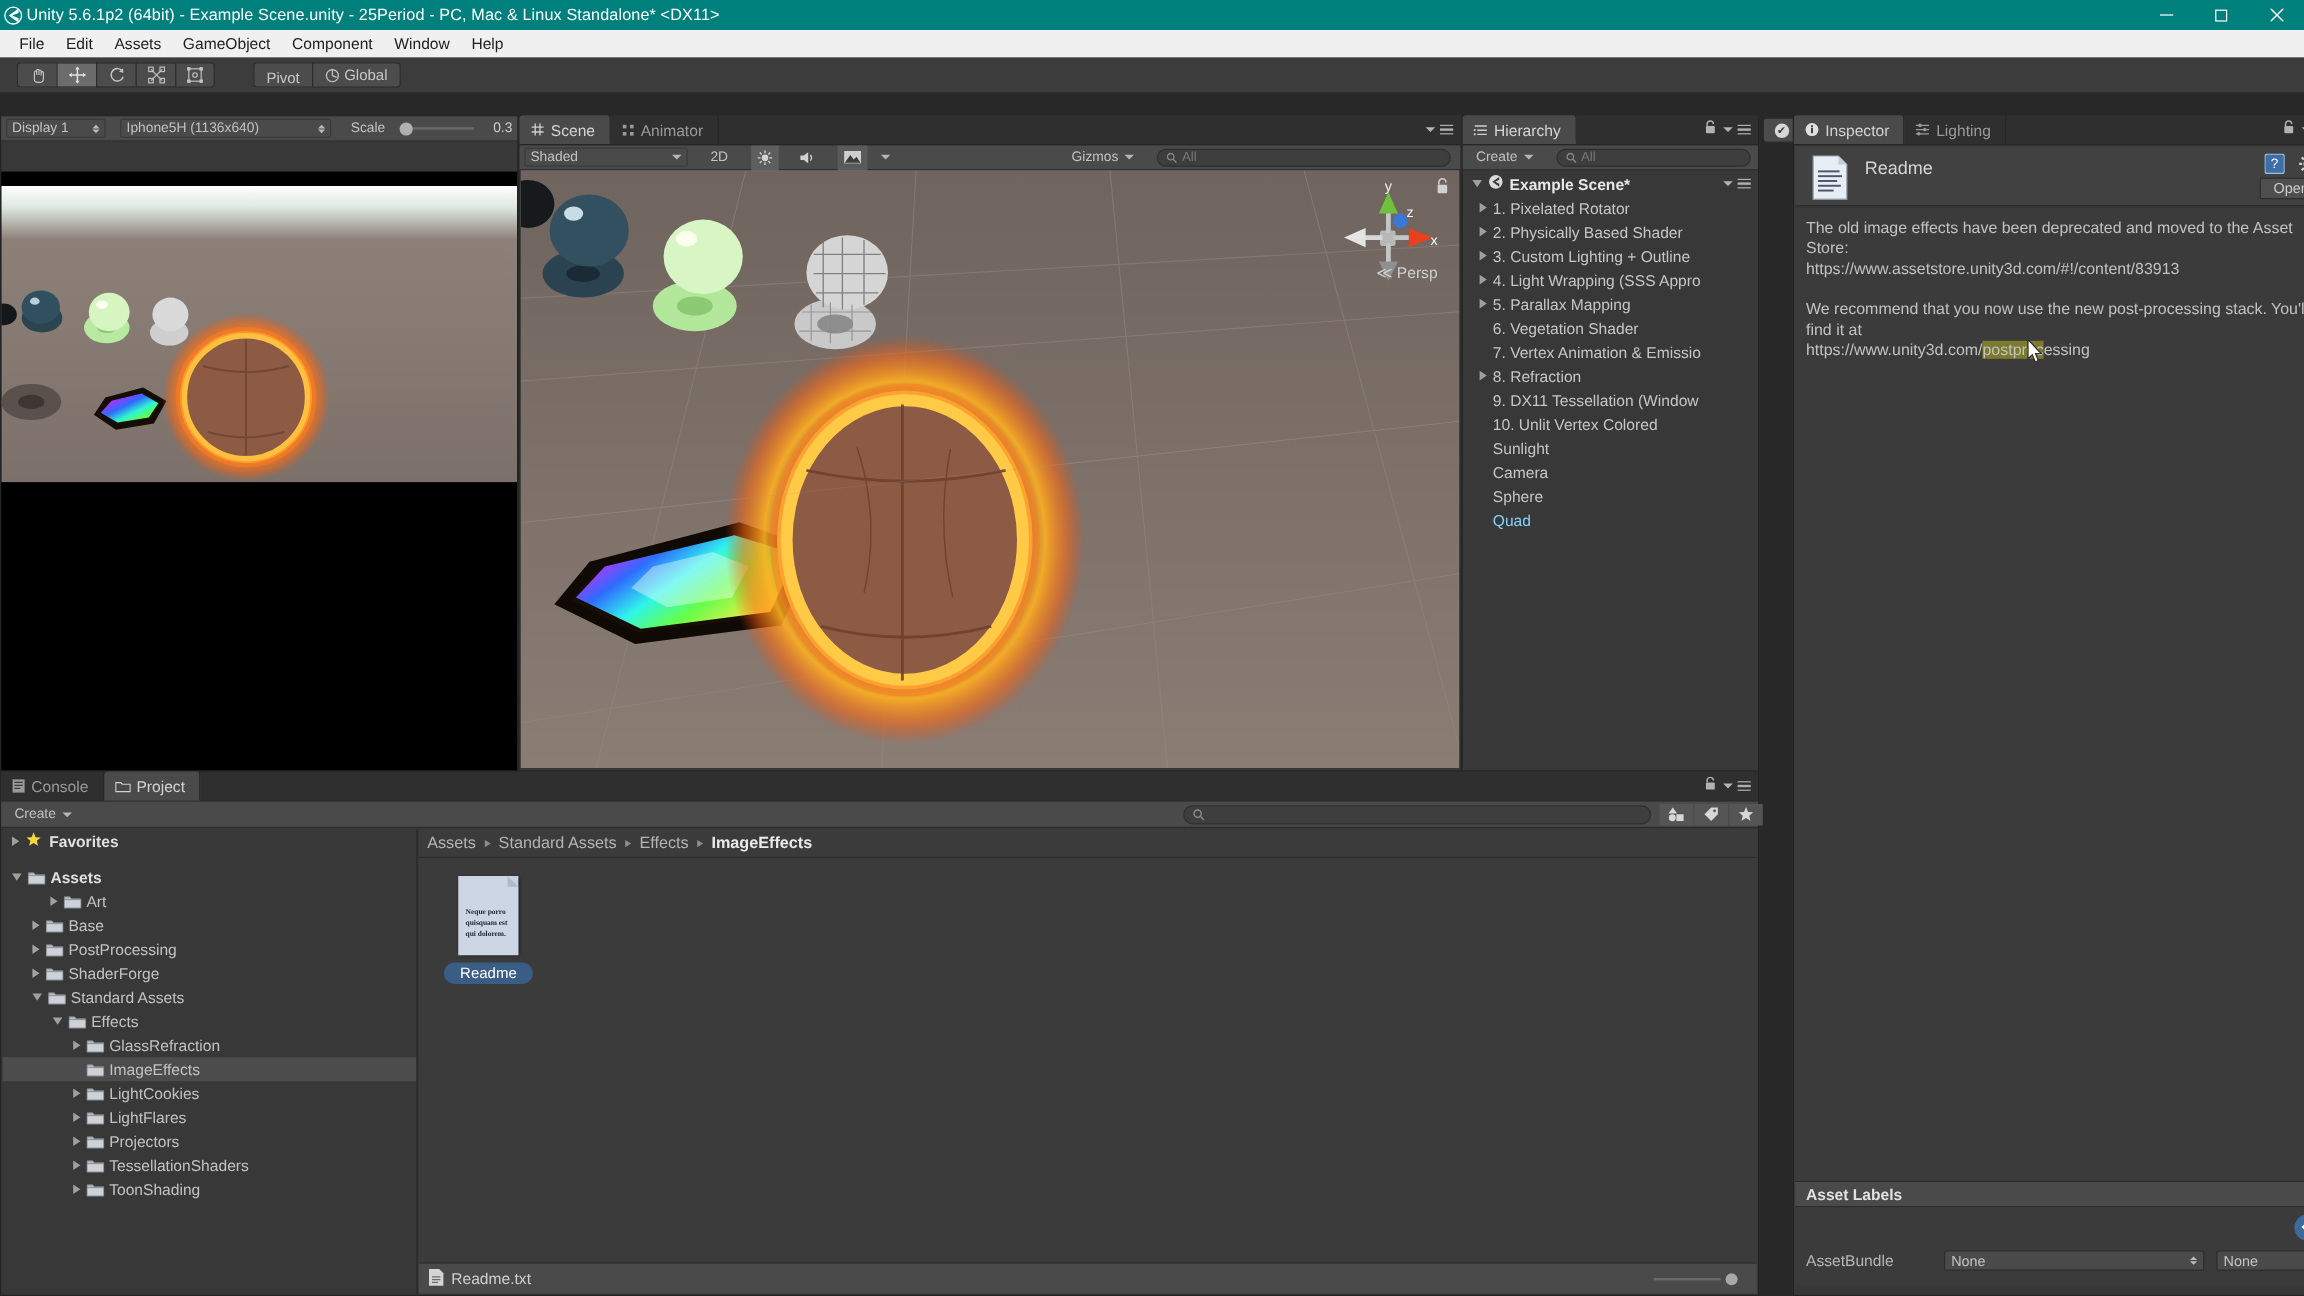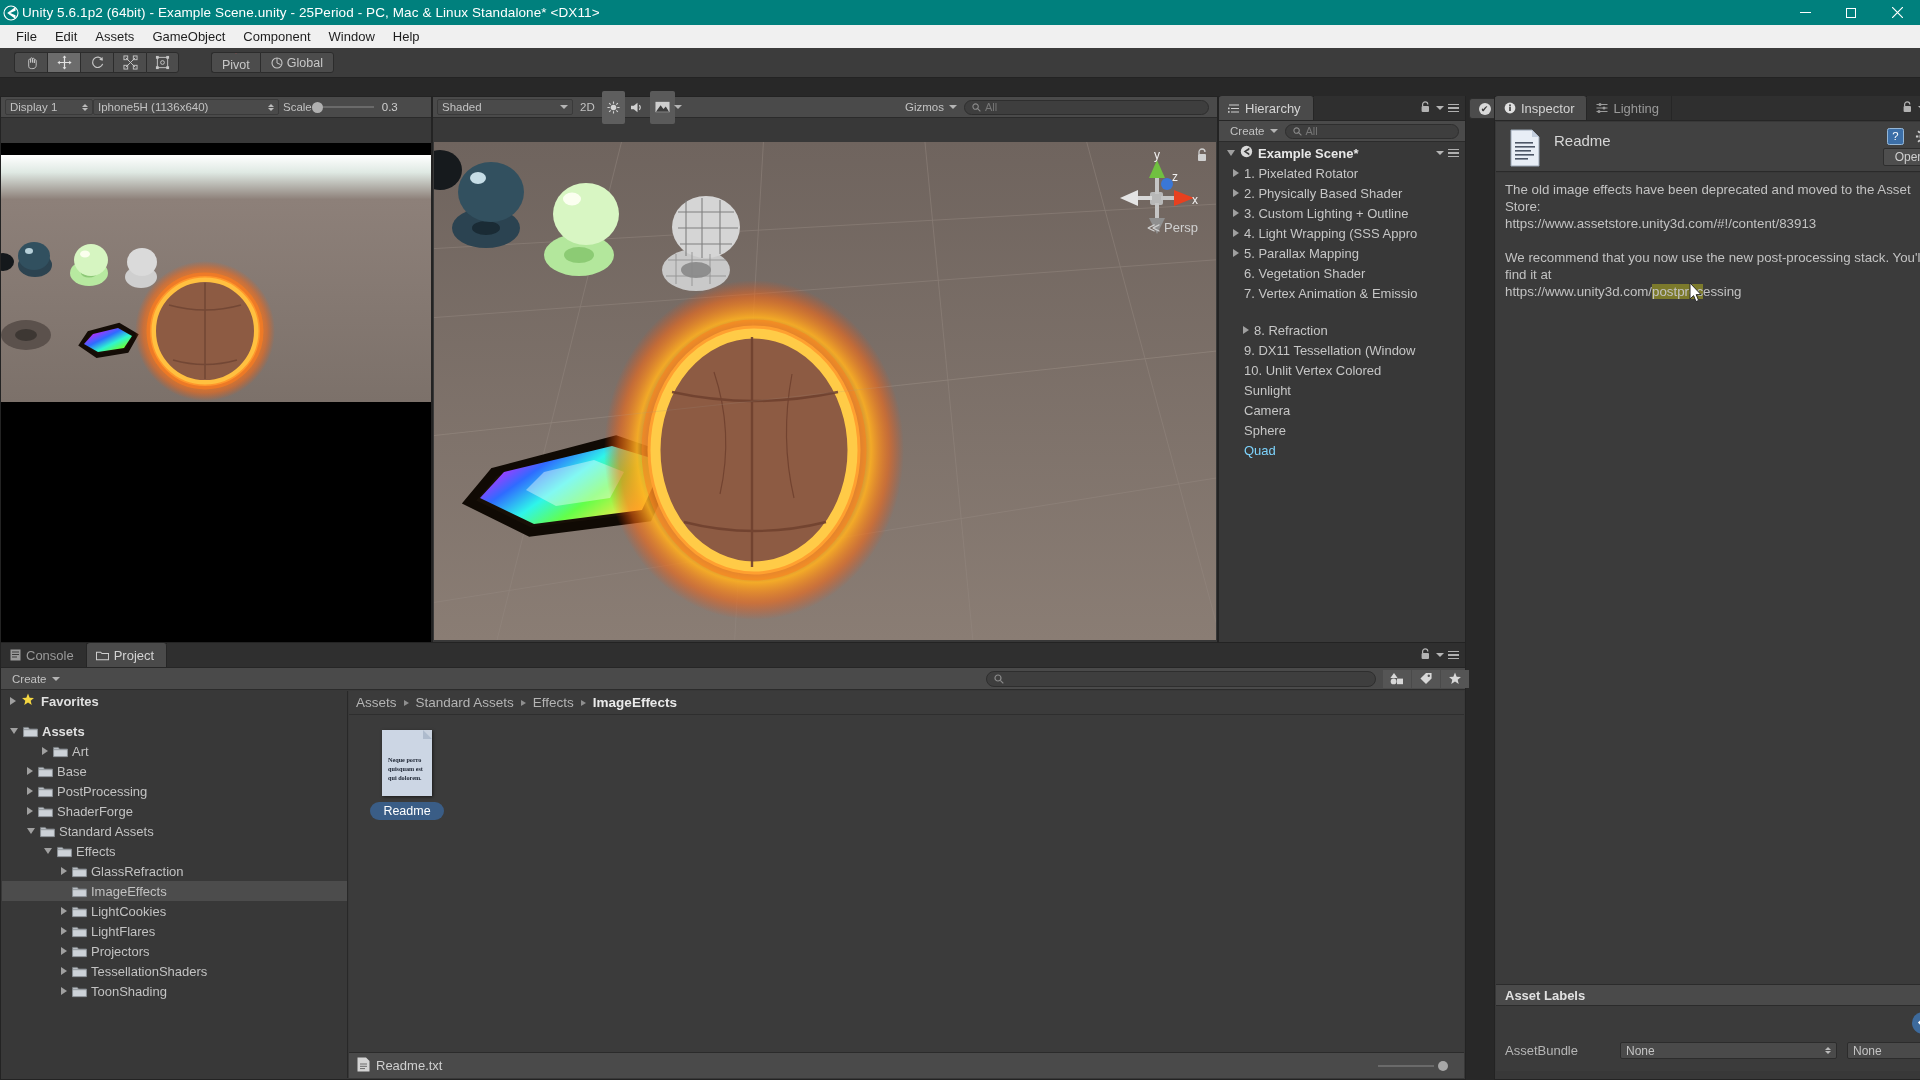--- a/index.html
+++ b/index.html
@@ -57,21 +57,21 @@
     border-bottom:1px solid #262626; }
   .tab{ height:24px; padding:0 12px 0 9px; display:flex; align-items:center; gap:5px;
     font-size:13px; color:#9a9a9a; background:#2f2f2f; border-right:1px solid #262626;}
   .tab.active{ background:#4a4a4a; color:#d4d4d4; border-top-left-radius:3px; border-top-right-radius:3px;}
   .tab-fill{ flex:1; background:#2f2f2f; height:24px; display:flex; align-items:center; justify-content:flex-end;
      padding-right:6px; gap:5px;}
   .hamb{ display:flex; align-items:center; gap:2px; }
   .hamb .lines{ display:flex; flex-direction:column; gap:2px;}
   .hamb .lines i{ display:block; width:11px;height:1.6px;background:#b0b0b0;}
   .subbar{ height:21px; background:#4a4a4a; border-bottom:1px solid #2b2b2b; display:flex;
-     align-items:center; gap:0; padding:0 4px; }
+     align-items:center; gap:12px; padding:0 4px; }
   .sb-field{ height:16px; background:#4a4a4a; border:1px solid #3a3a3a; border-radius:2px;
      display:flex; align-items:center; justify-content:space-between; font-size:11.5px; color:#c2c2c2;
      padding:0 4px; }
   .sb-btn{ height:33px; padding:0 7px; display:flex;align-items:center; font-size:11.5px; color:#c2c2c2;}
   .searchbox{ height:15px; border-radius:8px; background:#3e3e3e; border:1px solid #2e2e2e;
      display:flex; align-items:center; padding:0 7px; gap:4px; font-size:11px; color:#777; }
 
   
   #gamePanel{ left:0; top:96px; width:432px; height:547px; }
   .game-view{ position:absolute; left:0; top:46px; width:430px; height:499px; background:#000;
@@ -377,20 +377,47 @@
           <circle cx="204" cy="176" r="52" fill="#8d5b43"></circle>
           <circle cx="204" cy="176" r="52" fill="none" stroke="#ffc040" stroke-width="6"></circle>
           <circle cx="204" cy="176" r="56" fill="none" stroke="#ff7b1e" stroke-width="5" opacity="0.6"></circle>
           <path d="M204 128 L204 224 M168 150 Q204 160 240 150 M172 205 Q204 214 236 205" stroke="#6e4433" stroke-width="1.6" fill="none" opacity="0.85"></path>
         </svg>
       </div>
     </div>
   </div>
 
   <div class="panel" id="scenePanel">
+    <div class="tabrow">
+      <div class="tab active">
+        <svg width="12" height="12" viewBox="0 0 12 12">
+            <path d="M1 4 H11 M1 8 H11 M4 1 V11 M8 1 V11" stroke="#d0d0d0" stroke-width="1.1"></path>
+          </svg>
+        <span>Scene</span>
+      </div>
+      <div class="tab">
+        <svg width="11" height="11" viewBox="0 0 11 11">
+            <rect x="1" y="1" width="3" height="3" fill="#9a9a9a"></rect>
+            <rect x="7" y="1" width="3" height="3" fill="#9a9a9a"></rect>
+            <rect x="1" y="7" width="3" height="3" fill="#9a9a9a"></rect>
+            <rect x="7" y="7" width="3" height="3" fill="#9a9a9a"></rect>
+          </svg>
+        <span>Animator</span>
+      </div>
+      <div class="tab-fill">
+        <span class="hamb">
+          <span class="caret" style="margin-right:2px;"></span>
+          <span class="lines">
+              <i></i>
+              <i></i>
+              <i></i>
+            </span>
+        </span>
+      </div>
+    </div>
     <div class="subbar">
       <div class="sb-field" style="width:136px;">
         <span>Shaded</span>
         <span class="caret"></span>
       </div>
       <div class="sb-btn">
           <span>2D</span>
         </div>
       <div class="sb-btn" style="background:#5e5e5e;border-radius:2px;padding:0 5px;">
         <svg width="13" height="13" viewBox="0 0 14 14">
@@ -622,21 +649,21 @@
             <span>5. Parallax Mapping</span>
           </div>
           <div class="hrow" style="padding-left: 14px;">
             <span class="tri empty"></span>
             <span>6. Vegetation Shader</span>
           </div>
           <div class="hrow" style="padding-left: 14px;">
             <span class="tri empty"></span>
             <span>7. Vertex Animation &amp; Emissio</span>
           </div>
-          <div class="hrow" style="padding-left: 24px; margin-top: 17px;">
+          <div class="hrow" style="padding-left: 14px;">
             <span class="tri"></span>
             <span>8. Refraction</span>
           </div>
           <div class="hrow" style="padding-left: 14px;">
             <span class="tri empty"></span>
             <span>9. DX11 Tessellation (Window</span>
           </div>
           <div class="hrow" style="padding-left: 14px;">
             <span class="tri empty"></span>
             <span>10. Unlit Vertex Colored</span>

